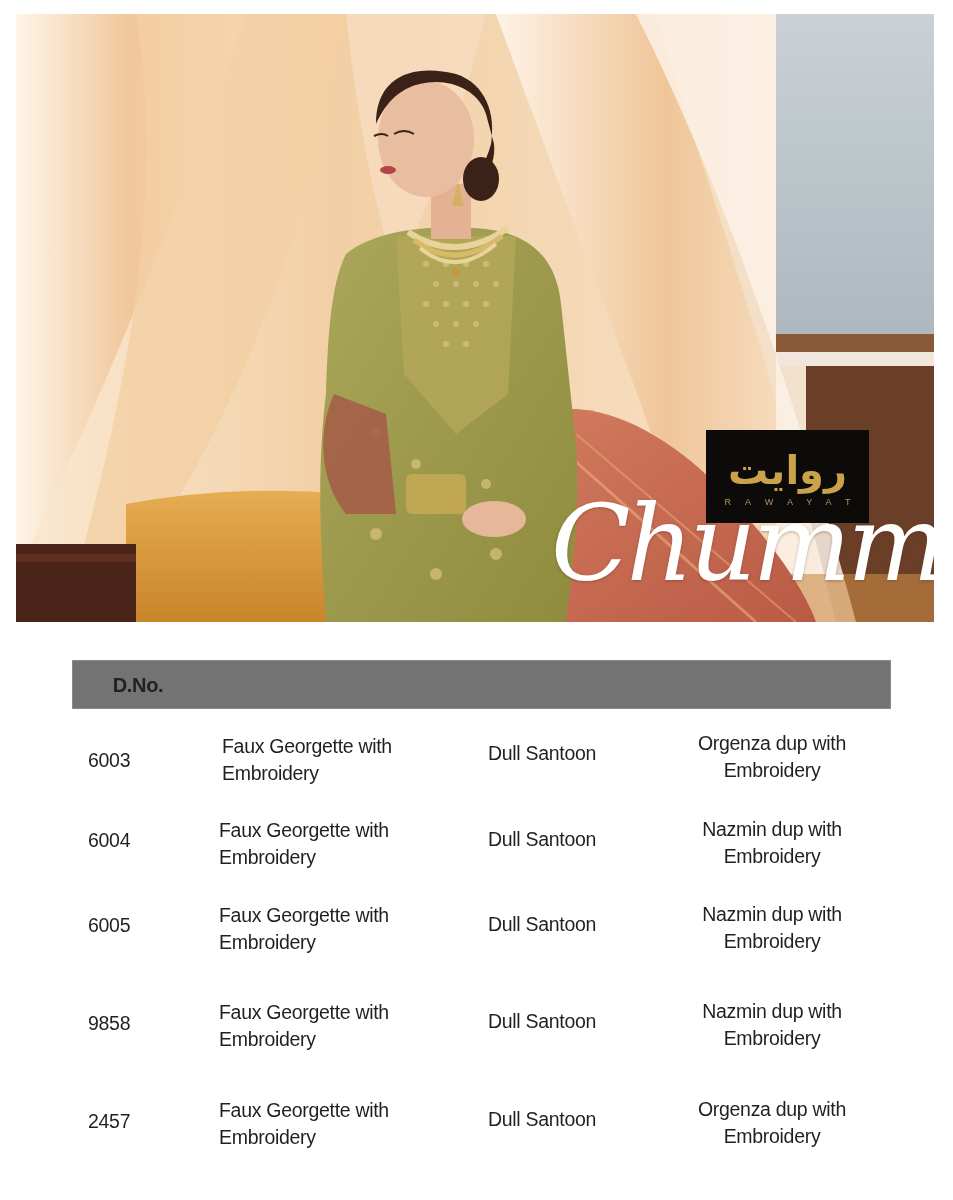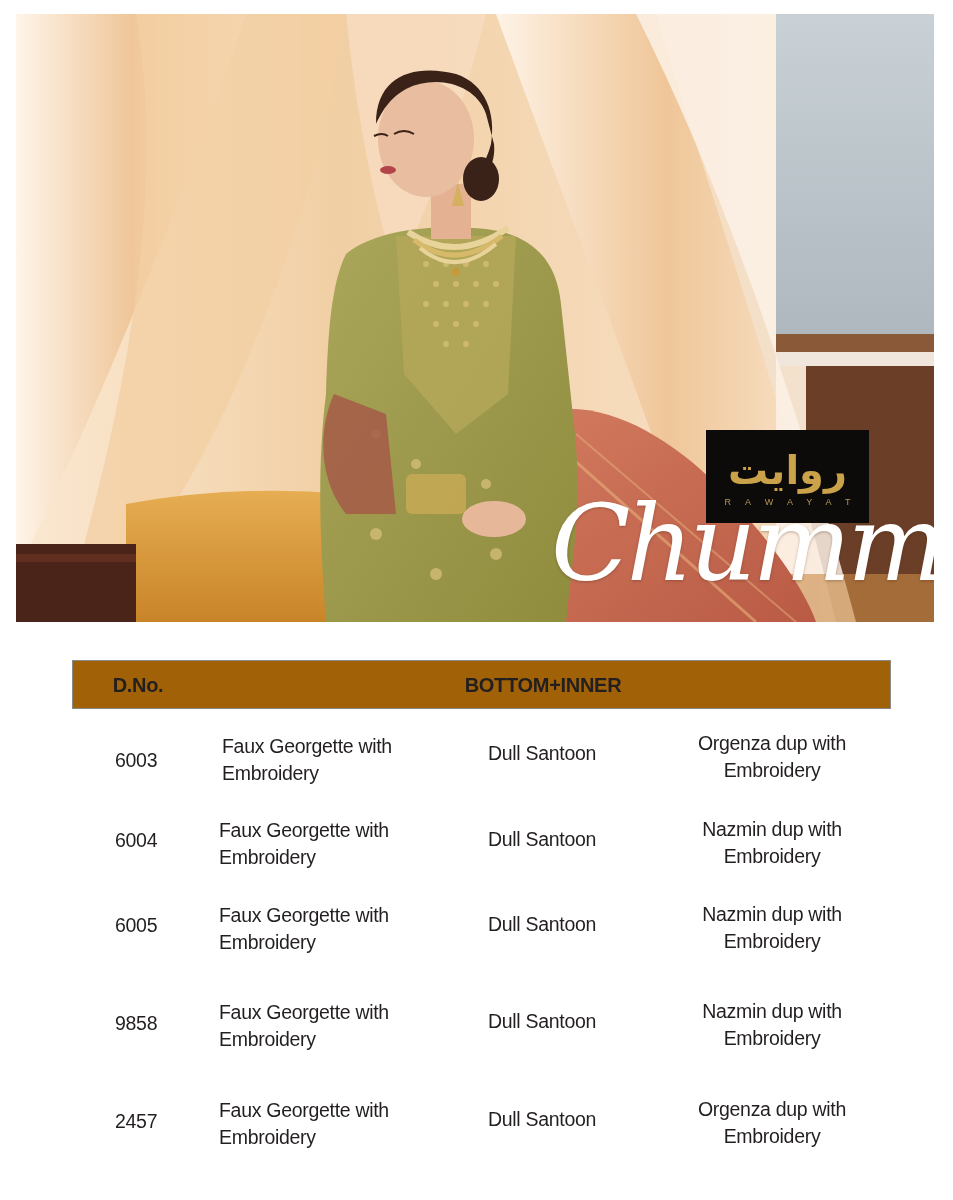--- a/index.html
+++ b/index.html
@@ -28,35 +28,35 @@
   .collection-title {
     position: absolute; left: 535px; top: 470px; width: 395px;
     font-family: "DejaVu Serif", "Liberation Serif", serif; font-style: italic; font-size: 104px; line-height: 120px;
     color: #ffffff; letter-spacing: -4px; text-shadow: 0 1px 3px rgba(80,40,20,0.35);
     white-space: nowrap;
   }
 
   
   .table-header {
     position: absolute; left: 72px; top: 660px; width: 819px; height: 49px;
-    border: 1.5px solid #8a8a8a; background: #a16207; padding-left: 36px;
+    border: 1.5px solid #8a8a8a; background: #737373; padding-left: 36px;
   }
   .th {
     position: absolute; top: 0; height: 46px; line-height: 49px;
     font-family: "Liberation Sans", sans-serif; font-weight: bold; font-size: 20px; color: #231f20;
     text-align: center; white-space: nowrap; letter-spacing: -0.3px;
   }
   .th-dno   { left: 20px;  width: 90px; }
   .th-top   { left: 160px; width: 120px; }
   .th-bot   { left: 370px; width: 200px; }
   .th-dup   { left: 610px; width: 180px; }
 
   .row { position: absolute; left: 72px; width: 819px; height: 60px; }
   .cell { position: absolute; font-family: "Liberation Sans", sans-serif; font-size: 19.5px; line-height: 27px; color: #231f20; letter-spacing: -0.3px; }
-  .c-dno { left: 43px; width: 70px; }
+  .c-dno { left: 16px; width: 70px; }
   .c-top { left: 150px; width: 220px; text-align: left; }
   .c-bot { left: 390px; width: 160px; text-align: center; white-space: nowrap; }
   .c-dup { left: 600px; width: 200px; text-align: center; }
   .cell span { display: block; }
 </style>
 </head>
 <body>
 
 <div class="hero">
   <svg class="scene" viewBox="0 0 918 608" xmlns="http://www.w3.org/2000/svg">
@@ -166,21 +166,20 @@
 
   <div class="brand-box">
     <div class="brand-urdu">روایت</div>
     <div class="brand-latin">RAWAYAT</div>
   </div>
   <div class="collection-title">Chummer</div>
 </div>
 
 <div class="table-header">
   <div class="th th-dno">D.No.</div>
-  <div class="th th-bot">BOTTOM+INNER</div>
 </div>
 
 <div class="row" style="top:733px">
   <div class="cell c-dno" style="top:14px">6003</div>
   <div class="cell c-top" style="top:0px">
     <span>Faux Georgette with</span>
     <span>Embroidery</span>
   </div>
   <div class="cell c-bot" style="top:7px">Dull Santoon</div>
   <div class="cell c-dup" style="top:-3px">

